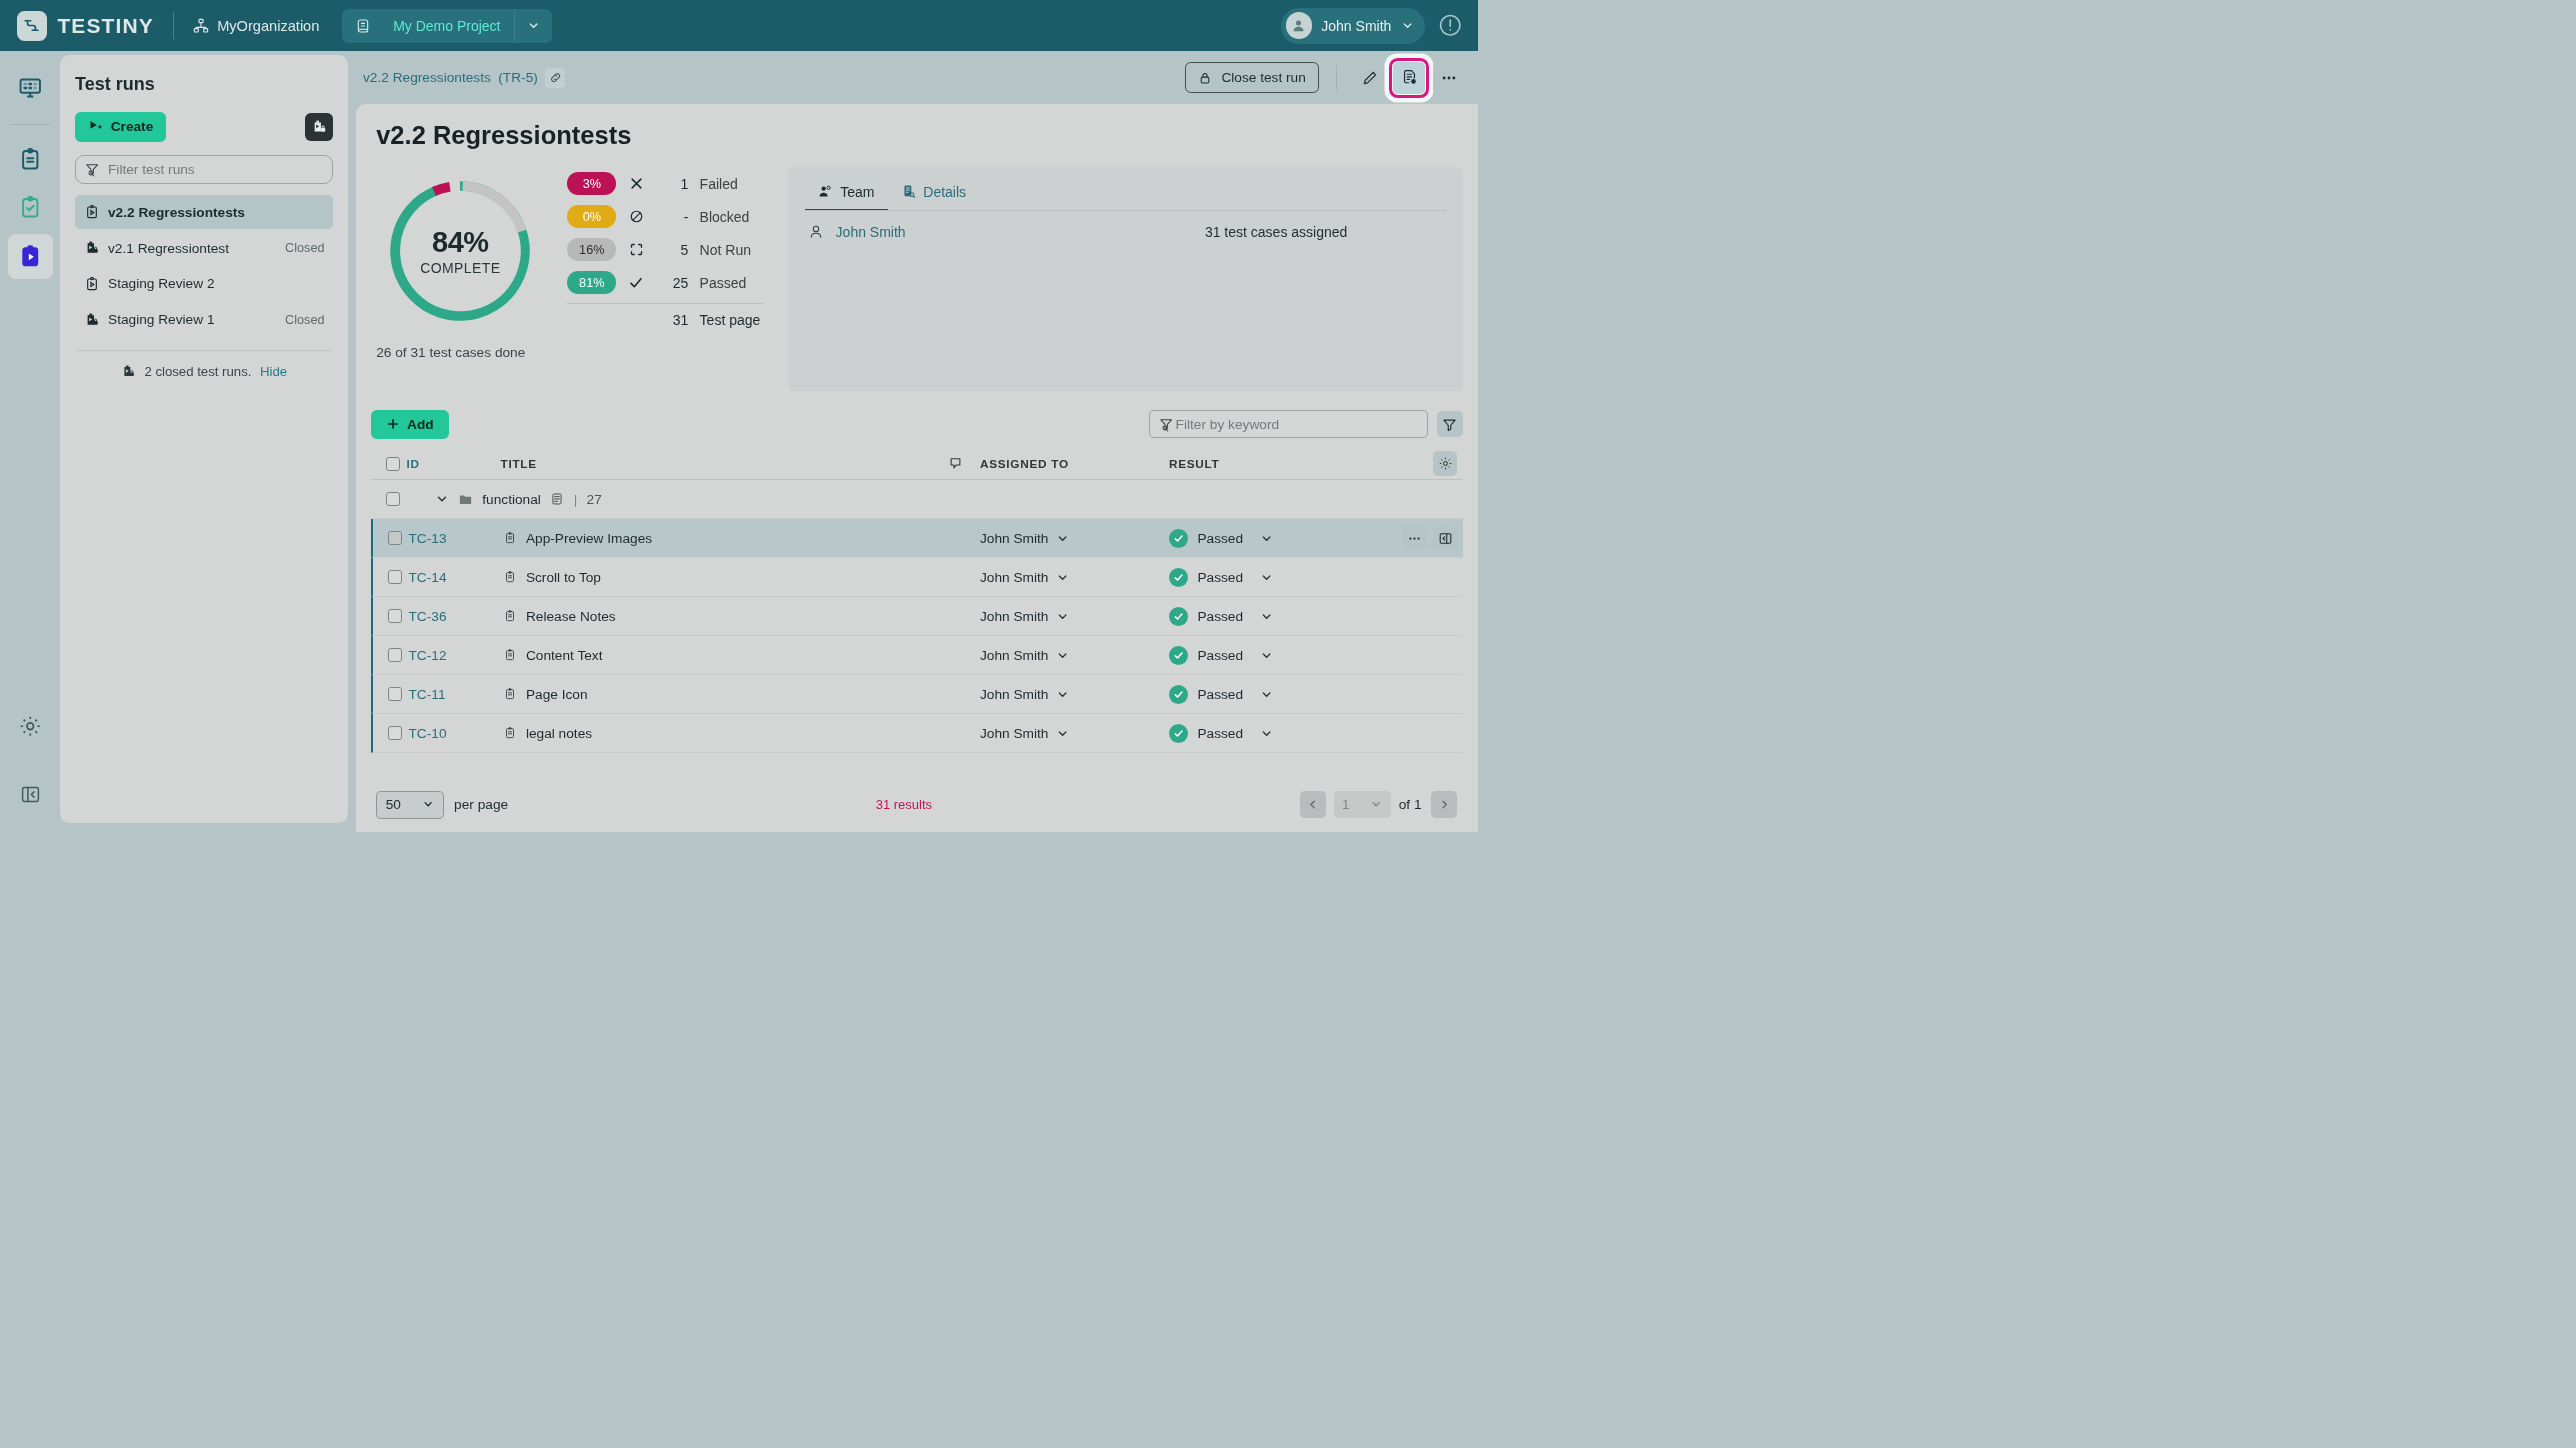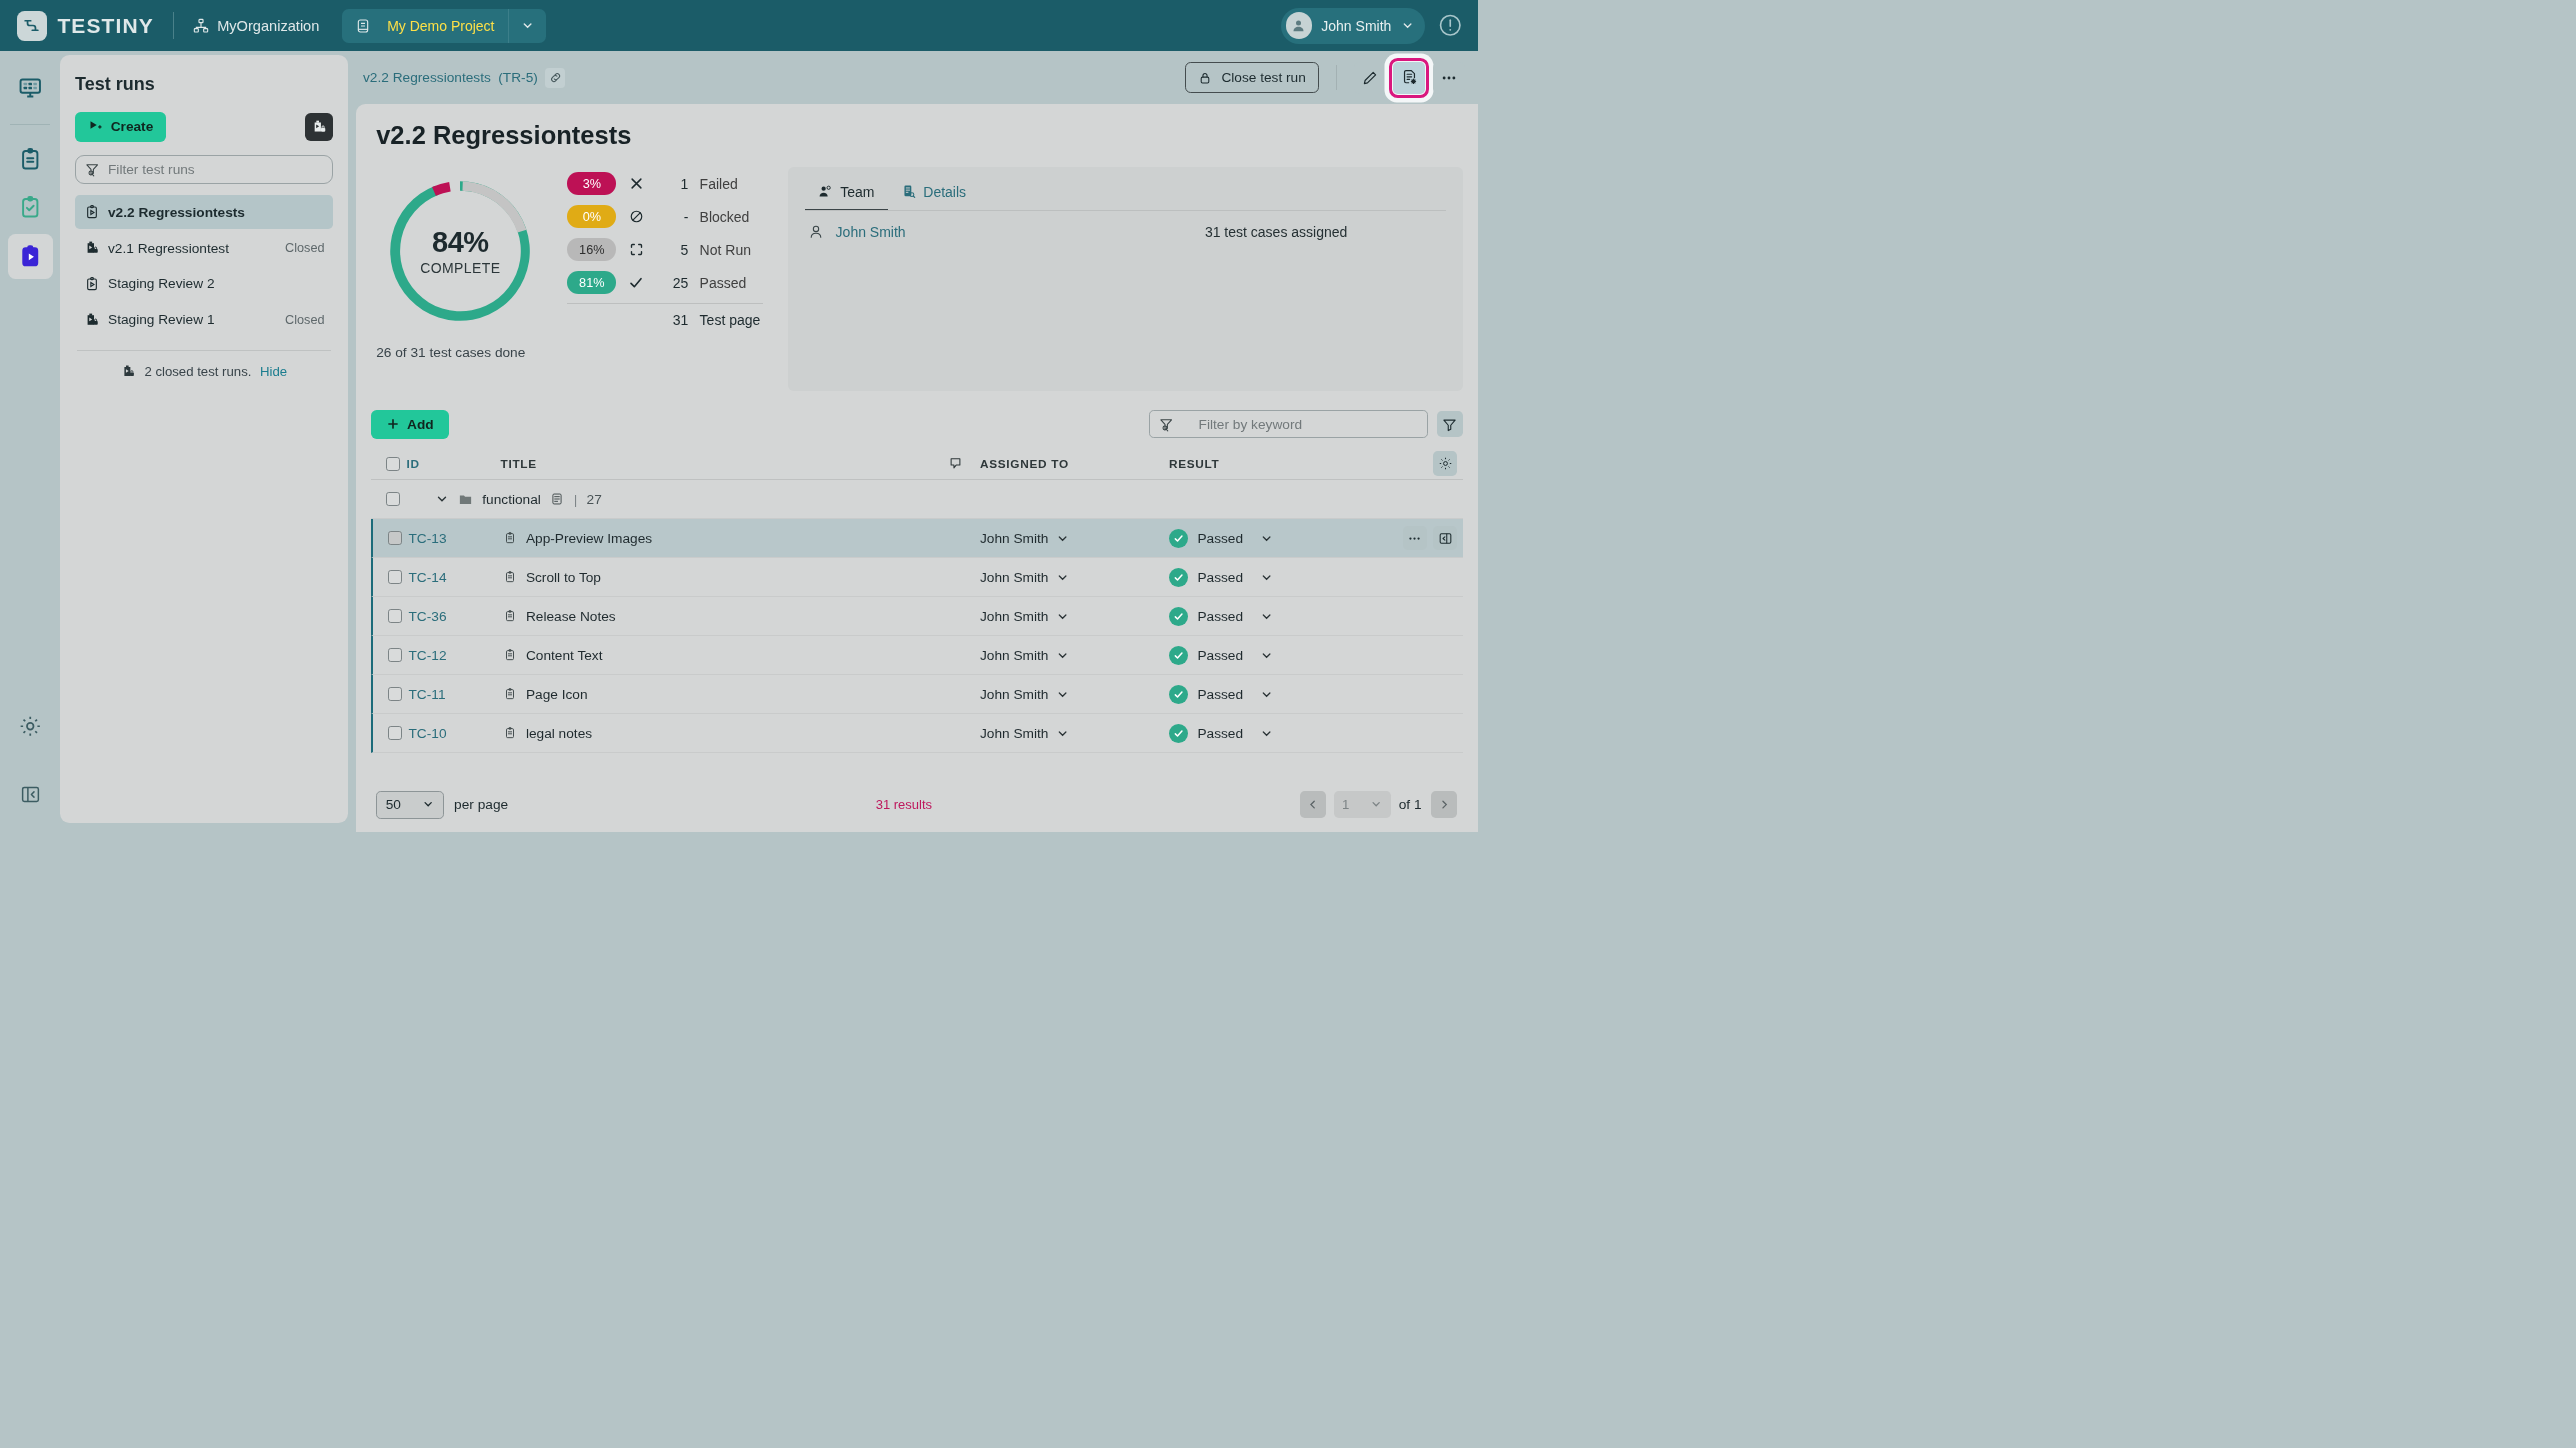--- a/index.html
+++ b/index.html
@@ -24,21 +24,21 @@
   }
   .logo-text {
     color: #dfe8e9; font-size: 21px; font-weight: bold; letter-spacing: 1.1px;
   }
   .vsep { width: 0.9px; height: 26.4px; background: #4a818a; margin: 0 19px; }
   .org { display: flex; align-items: center; gap: 8.5px; color: #dfe8e9; font-size: 14.6px; }
   .proj-btn {
     display: flex; align-items: center; background: #27707c; border-radius: 6.6px;
     height: 34px; margin-left: 22.6px; cursor: pointer;
   }
-  .proj-btn .lbl { display:flex; align-items:center; gap: 16px; color:#fde047; font-size: 14px; padding: 0 13.2px; }
+  .proj-btn .lbl { display:flex; align-items:center; gap: 22px; color:#5eead4; font-size: 14px; padding: 0 13.2px; }
   .proj-btn .caret { padding: 0 12.3px; border-left: 0.9px solid #3c7f8a; height:100%; display:flex; align-items:center; color:#dfe8e9;}
   .spacer { flex: 1; }
   .user-chip {
     display:flex; align-items:center; gap: 9.4px; background:#27707c; border-radius: 18px;
     height: 36px; padding: 0 11.3px 0 4.7px; cursor:pointer; margin-right: 13.2px;
   }
   .avatar { width:26.4px; height:26.4px; border-radius:50%; background:#c7d3d4; display:flex;align-items:center;justify-content:center;}
   .user-chip .nm { color:#e8f0f0; font-size:14px; }
   .help-ic { color:#9fc0c5; display:flex; align-items:center; margin-right:3.8px; cursor:pointer;}
 
@@ -159,21 +159,21 @@
   .teamfoot { margin-top:auto; font-size:13.2px; color:#39444a; padding-bottom:9.4px;}
 
   
   .tbar { display:flex; align-items:center; padding: 3.8px 0 9.4px; }
   .btn-add {
     background:#22c79a; border:none; border-radius:5.7px; height:29px; padding:0 15px;
     display:flex; align-items:center; gap:7.5px; font-size:13.7px; font-weight:600; color:#10261f; cursor:pointer;
   }
   .kw-box {
     width:279px; height:28px; border:0.9px solid #9aa3a5; border-radius:4.7px;
-    display:flex; align-items:center; gap:25px; padding:0 8.5px; cursor:text; background:#d4d6d6;
+    display:flex; align-items:center; gap:2px; padding:0 8.5px; cursor:text; background:#d4d6d6;
   }
   .kw-box .ph { color:#72797b; font-size:13.7px; }
   .fbtn { width:26.4px;height:26.4px;border-radius:4.7px;background:#b5c4c6;display:flex;align-items:center;justify-content:center;margin-left:8.5px;cursor:pointer;}
 
   
   .tbl { flex:1; display:flex; flex-direction:column; min-height:0; }
   .thead {
     display:flex; align-items:center; height:32px; border-bottom:0.9px solid #bfc1c1;
     font-size:11.8px; font-weight:bold; letter-spacing:0.7px; color:#2e3739;
   }

